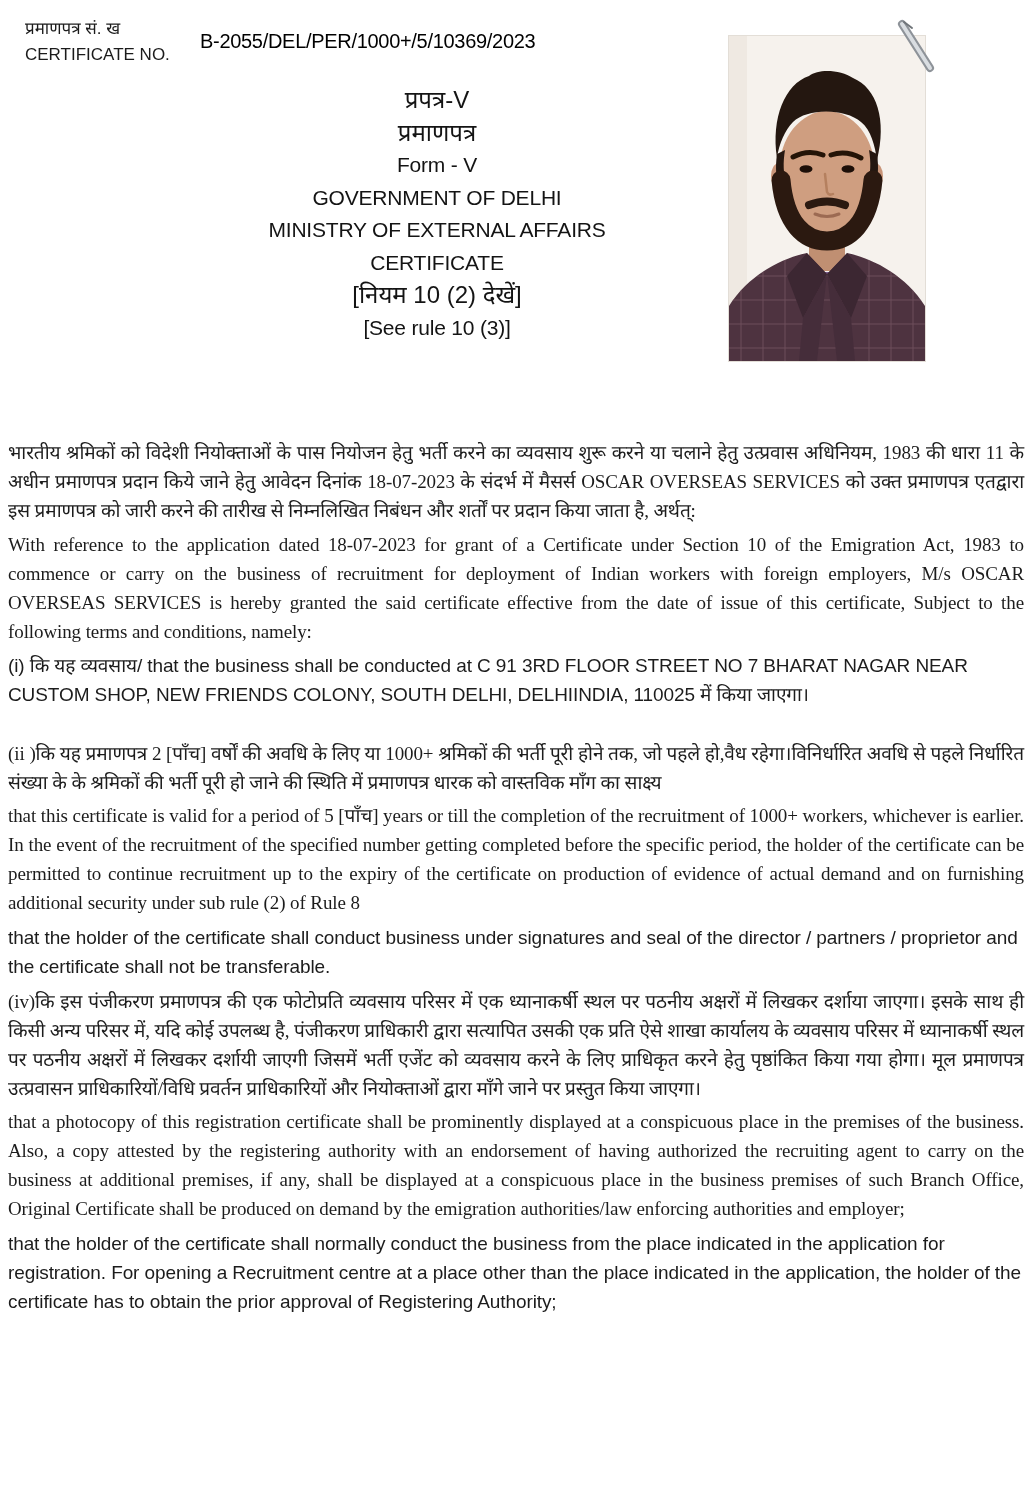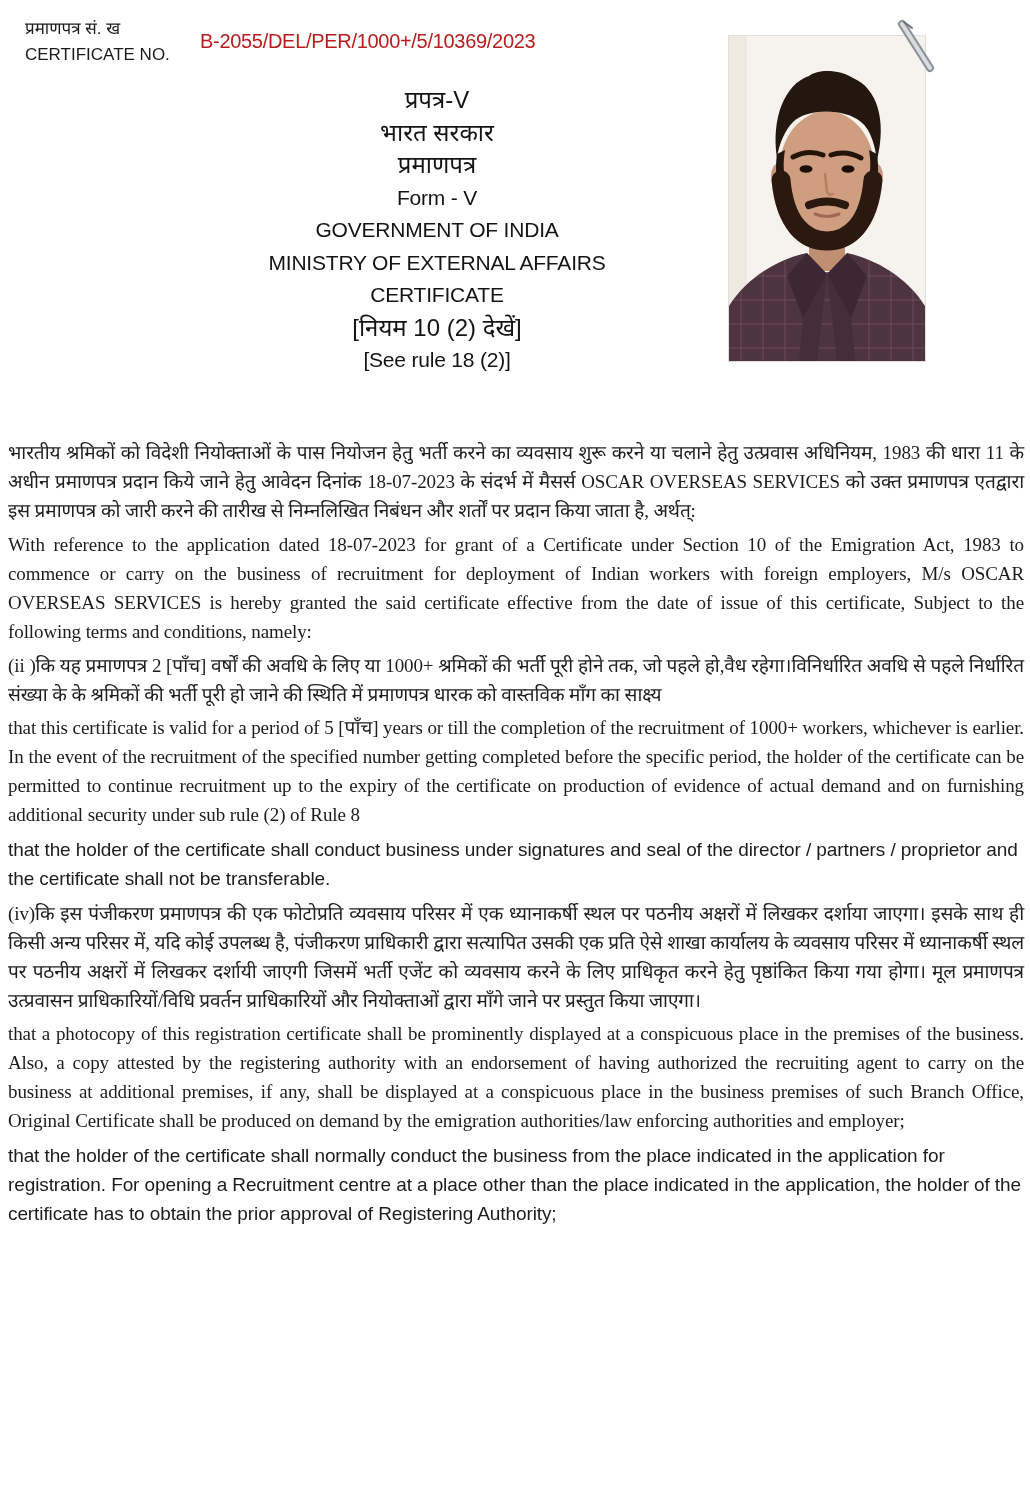--- a/index.html
+++ b/index.html
@@ -11,21 +11,21 @@
     color:#1b1b1b;
     overflow:hidden;
   }
   
   .hdr-left{
     position:absolute;left:25px;top:16px;
     font-weight:normal;font-size:17px;line-height:26px;
   }
   .cert-no{
     position:absolute;left:200px;top:30px;
-    font-size:20px;letter-spacing:-0.3px;color:#b91c1c;
+    font-size:20px;letter-spacing:-0.3px;color:#000000;
   }
   
   .title-block{
     position:absolute;top:84px;left:0;width:874px;
     text-align:center;
   }
   .title-block .t-hi{font-size:24px;line-height:32.5px;color:#141414;}
   .title-block .t-en{font-size:21px;line-height:32.5px;color:#141414;letter-spacing:-0.2px;}
   
   .photo{
@@ -53,28 +53,27 @@
 <div class="page">
 
   <div class="hdr-left">
     <div>प्रमाणपत्र सं. ख</div>
     <div>CERTIFICATE NO.</div>
   </div>
   <div class="cert-no">B-2055/DEL/PER/1000+/5/10369/2023</div>
 
   <div class="title-block">
     <div class="t-hi">प्रपत्र-V</div>
-    <div class="t-hi">भारत सरकार</div>
     <div class="t-hi">प्रमाणपत्र</div>
     <div class="t-en">Form - V</div>
-    <div class="t-en">GOVERNMENT OF INDIA</div>
+    <div class="t-en">GOVERNMENT OF DELHI</div>
     <div class="t-en">MINISTRY OF EXTERNAL AFFAIRS</div>
     <div class="t-en">CERTIFICATE</div>
     <div class="t-hi">[नियम 10 (2) देखें]</div>
-    <div class="t-en">[See rule 18 (2)]</div>
+    <div class="t-en">[See rule 10 (3)]</div>
   </div>
 
   <div class="photo">
     <svg width="196" height="325" viewBox="0 0 196 325" xmlns="http://www.w3.org/2000/svg">
       <defs>
         <clipPath id="suitClip">
           <path d="M0,325 L0,270 C20,238 54,222 78,217 L98,238 L118,217 C142,222 176,238 196,270 L196,325 Z"></path>
         </clipPath>
         <pattern id="tieStripe" width="8" height="8" patternUnits="userSpaceOnUse" patternTransform="rotate(45)">
           <rect width="8" height="8" fill="#7a5c90"></rect>
@@ -147,20 +146,21 @@
     <path d="M12 8 L40 52" stroke="#d9dde1" stroke-width="4" stroke-linecap="round"></path>
     <path d="M14 6 L22 12" stroke="#6f7479" stroke-width="2" stroke-linecap="round"></path>
   </svg>
 
   <div class="doc-body">
 
     <p class="para jst">भारतीय श्रमिकों को विदेशी नियोक्ताओं के पास नियोजन हेतु भर्ती करने का व्यवसाय शुरू करने या चलाने हेतु उत्प्रवास अधिनियम, 1983 की धारा 11 के अधीन प्रमाणपत्र प्रदान किये जाने हेतु आवेदन दिनांक 18-07-2023 के संदर्भ में  मैसर्स OSCAR OVERSEAS SERVICES को उक्त प्रमाणपत्र एतद्वारा इस प्रमाणपत्र को जारी करने की तारीख से निम्नलिखित निबंधन और शर्तों पर प्रदान किया जाता है, अर्थत्:</p>
 
     <p class="para jst">With reference to the application dated 18-07-2023 for grant of a Certificate under Section 10 of the Emigration Act, 1983 to commence or carry on the business of recruitment for deployment of Indian workers with foreign employers, M/s OSCAR OVERSEAS SERVICES is hereby granted the said certificate effective from the date of issue of this certificate, Subject to the following terms and conditions, namely:</p>
 
+    <p class="para gap-lg">(i) कि यह व्यवसाय/ that the business shall be conducted  at C 91 3RD FLOOR STREET NO 7 BHARAT NAGAR NEAR CUSTOM SHOP, NEW FRIENDS COLONY, SOUTH DELHI, DELHIINDIA, 110025 में किया जाएगा।</p>
 
     <div class="clause">
       <div class="jst">(ii )कि यह प्रमाणपत्र 2 [पाँच] वर्षों की अवधि के लिए या  1000+  श्रमिकों की भर्ती पूरी होने तक, जो पहले हो,वैध रहेगा।विनिर्धारित अवधि से पहले निर्धारित संख्या के के श्रमिकों की भर्ती पूरी हो जाने की स्थिति में प्रमाणपत्र धारक को वास्तविक माँग का साक्ष्य</div>
       <div class="en jst">that this certificate is valid for a period of 5 [पाँच] years or till the completion of the recruitment of 1000+ workers, whichever is earlier. In the event of the recruitment of the specified number getting completed before the specific period, the holder of the certificate can be permitted to continue recruitment up to the expiry of the certificate on production of evidence of actual demand and on furnishing additional security under sub rule (2) of Rule 8</div>
     </div>
 
     <div class="clause">
       <div class="en">that the holder of the certificate shall conduct business under signatures and seal of the director / partners / proprietor and the certificate shall not be transferable.</div>
     </div>
 

